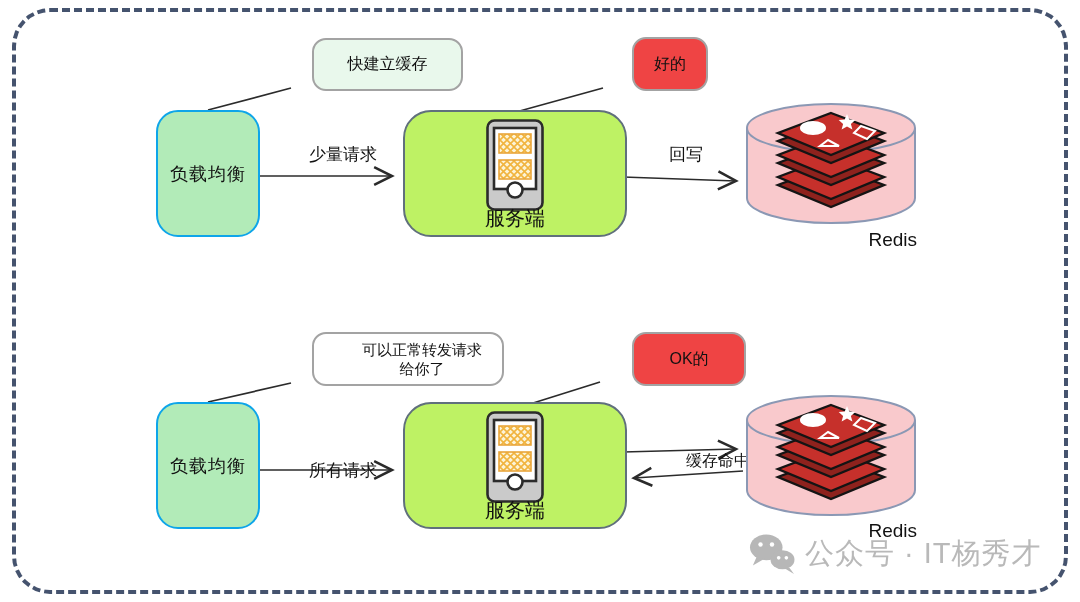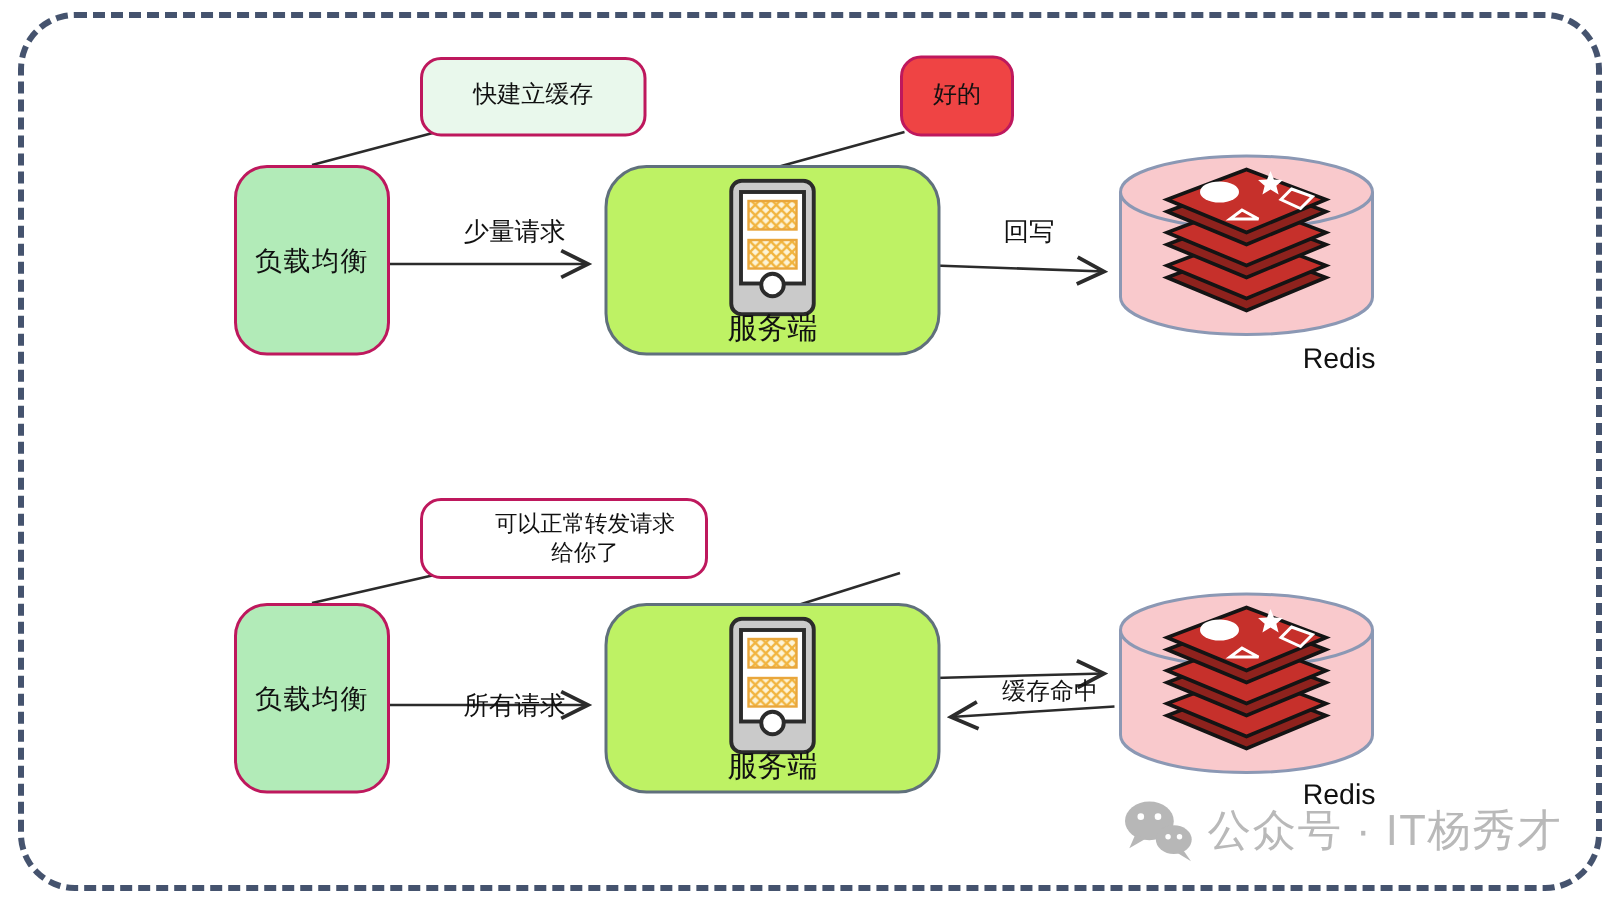--- a/index.html
+++ b/index.html
@@ -8,53 +8,53 @@
     font-family:"Liberation Sans","DejaVu Sans",sans-serif;color:#111;
   }
   .frame{
     position:absolute;left:12px;top:8px;right:12px;bottom:8px;
     border:4px dashed #45536e;border-radius:38px;pointer-events:none;
   }
   .wires{position:absolute;left:0;top:0;width:1080px;height:602px;}
 
   .node{position:absolute;display:flex;align-items:center;justify-content:center;text-align:center;}
   .lb{
-    width:100px;height:123px;background:#b2ebb8;border:2px solid #be185d;
+    width:100px;height:123px;background:#b2ebb8;border:2px solid #0ea5e9;
     border-radius:22px;font-size:18px;letter-spacing:1px;
   }
   .r1-lb{left:156px;top:110px;}
   .r2-lb{left:156px;top:402px;}
 
   .server{
     width:220px;height:123px;background:#bef264;border:2px solid #60707c;
     border-radius:28px;
   }
   .r1-server{left:403px;top:110px;}
   .r2-server{left:403px;top:402px;}
   .phone{position:absolute;left:81px;top:7px;}
   .server-label{position:absolute;left:0;right:0;bottom:3px;text-align:center;font-size:20px;}
 
   .bubble{
-    position:absolute;border:2px solid #be185d;border-radius:14px;
+    position:absolute;border:2px solid #a3a3a3;border-radius:14px;
     display:flex;align-items:center;justify-content:center;text-align:center;
-    font-size:16px;line-height:1.3;white-space:pre-line;
+    font-size:16px;line-height:1.3;white-space:pre-line;margin-left:32px;
   }
   .bubble-green{background:#e9f8ec;}
   .bubble-blue{background:#ef4444;}
   .bubble-white{background:#ffffff;padding-left:28px;}
   .r1-lb-bubble{left:280px;top:38px;width:147px;height:49px;}
   .r1-server-bubble{left:600px;top:37px;width:72px;height:50px;}
   .r2-lb-bubble{left:280px;top:332px;width:160px;height:50px;font-size:15px;}
   .r2-server-bubble{left:600px;top:332px;width:110px;height:50px;}
 
   .arrow-label{position:absolute;font-size:17px;text-align:center;}
   .r1-req-label{left:283px;top:143px;width:120px;}
   .r1-cache-label{left:636px;top:143px;width:100px;}
   .r2-req-label{left:283px;top:435px;width:120px;margin-top:24px;}
-  .r2-cache-label{left:650px;top:451px;width:100px;font-size:16px;}
+  .r2-cache-label{left:650px;top:451px;width:100px;font-size:16px;text-align:right;}
 
   .redis{position:absolute;width:172px;height:126px;}
   .r1-redis{left:745px;top:101px;}
   .r2-redis{left:745px;top:393px;}
   .redis-label{position:absolute;width:172px;text-align:right;font-size:19px;}
   .r1-redis-label{left:745px;top:229px;}
   .r2-redis-label{left:745px;top:520px;}
 
   .watermark{
     position:absolute;left:748px;top:532px;display:flex;align-items:center;gap:9px;
@@ -165,20 +165,23 @@
       </defs>
       <rect x="1.5" y="1.5" width="55" height="89" rx="7" fill="#cacaca" stroke="#2b2b2b" stroke-width="2.6"></rect>
       <rect x="8" y="9" width="42" height="61" fill="#ffffff" stroke="#2b2b2b" stroke-width="2.6"></rect>
       <rect x="13" y="15" width="32" height="19" fill="url(#hatchB)" stroke="#e9a63b" stroke-width="1.6"></rect>
       <rect x="13" y="41" width="32" height="19" fill="url(#hatchB)" stroke="#e9a63b" stroke-width="1.6"></rect>
       <circle cx="29" cy="71" r="7.5" fill="#ffffff" stroke="#2b2b2b" stroke-width="2.6"></circle>
     </svg>
     <div class="server-label">服务端</div>
   </div>
 
+  <div class="bubble bubble-blue r2-server-bubble">
+    <span>OK的</span>
+  </div>
 
   <div class="arrow-label r2-cache-label">缓存命中</div>
 
   <svg class="redis r2-redis" viewBox="0 0 172 126">
     <path d="M2 27 L2 97 A84 25 0 0 0 170 97 L170 27" fill="#f9c9cc" stroke="#8b98b4" stroke-width="2"></path>
     <ellipse cx="86" cy="27" rx="84" ry="24" fill="#f9c9cc" stroke="#8b98b4" stroke-width="2"></ellipse>
     <g>
       <g transform="translate(26,56)">
         <path d="M60 8 L113 28 L60 50 L7 28 Z" fill="#8e221d" stroke="#141414" stroke-width="2.4"></path>
         <path d="M60 0 L113 20 L60 42 L7 20 Z" fill="#c6302b" stroke="#141414" stroke-width="2.4"></path>

